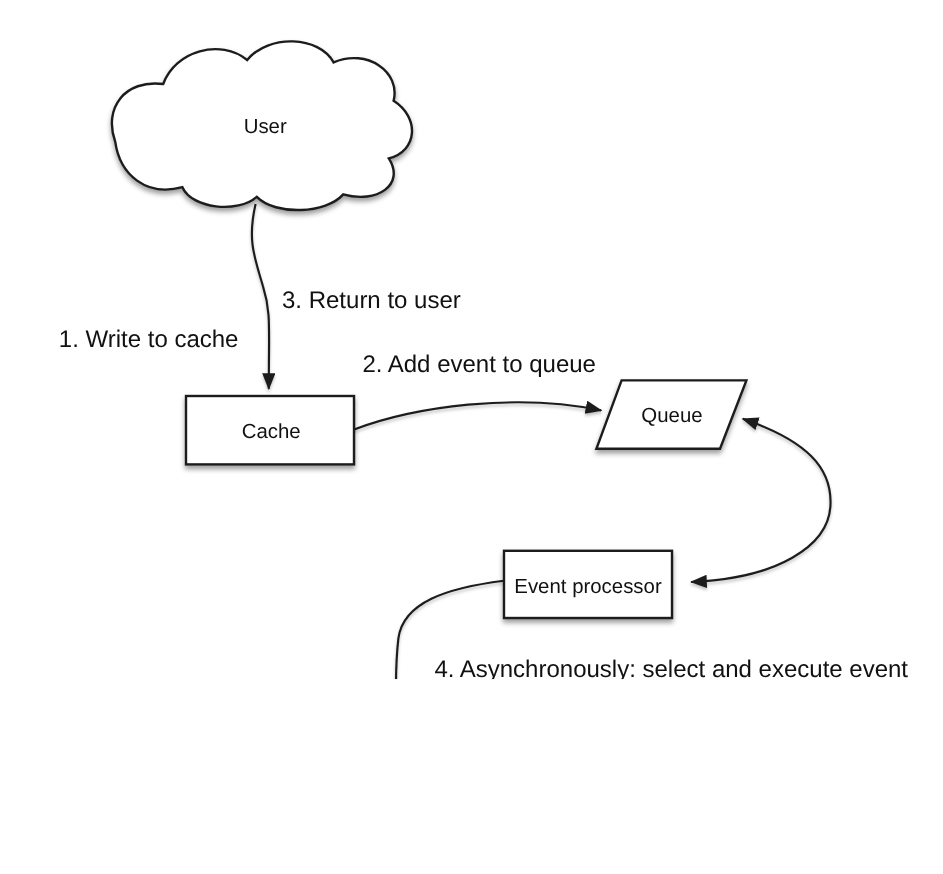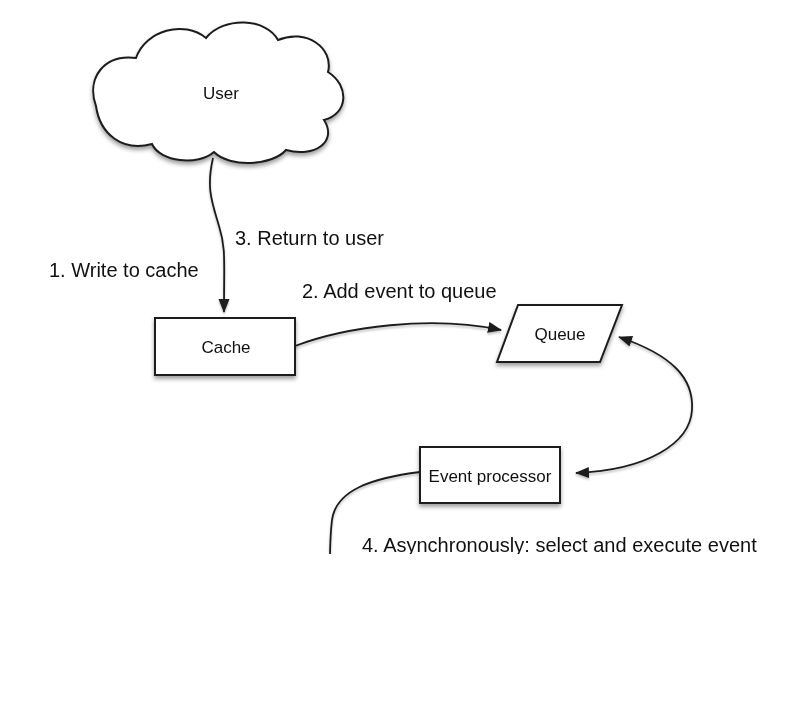--- a/index.html
+++ b/index.html
@@ -6,20 +6,21 @@
     margin: 0;
     padding: 0;
     background: #ffffff;
   }
   .canvas-wrap {
     position: relative;
     width: 786px;
     height: 554px;
     background: #ffffff;
     overflow: hidden;
+    margin-top: 12px;
   }
   svg {
     display: block;
   }
   .node-shape {
     fill: #ffffff;
     stroke: #1d1d1d;
     stroke-width: 2;
   }
   .edge-path {

